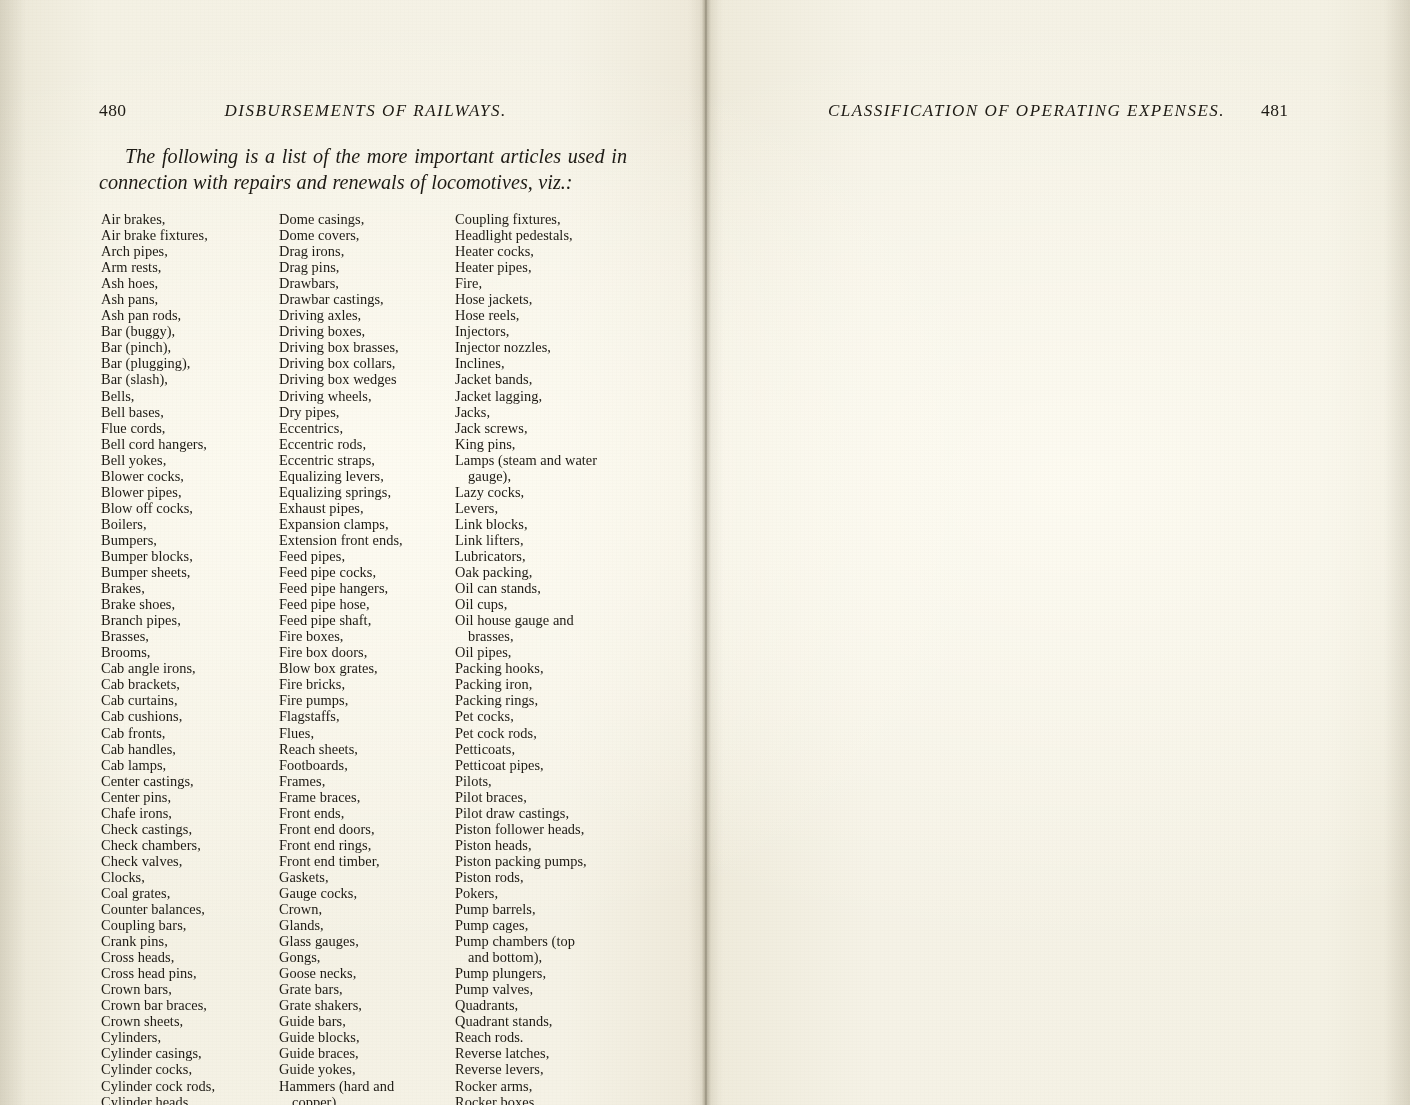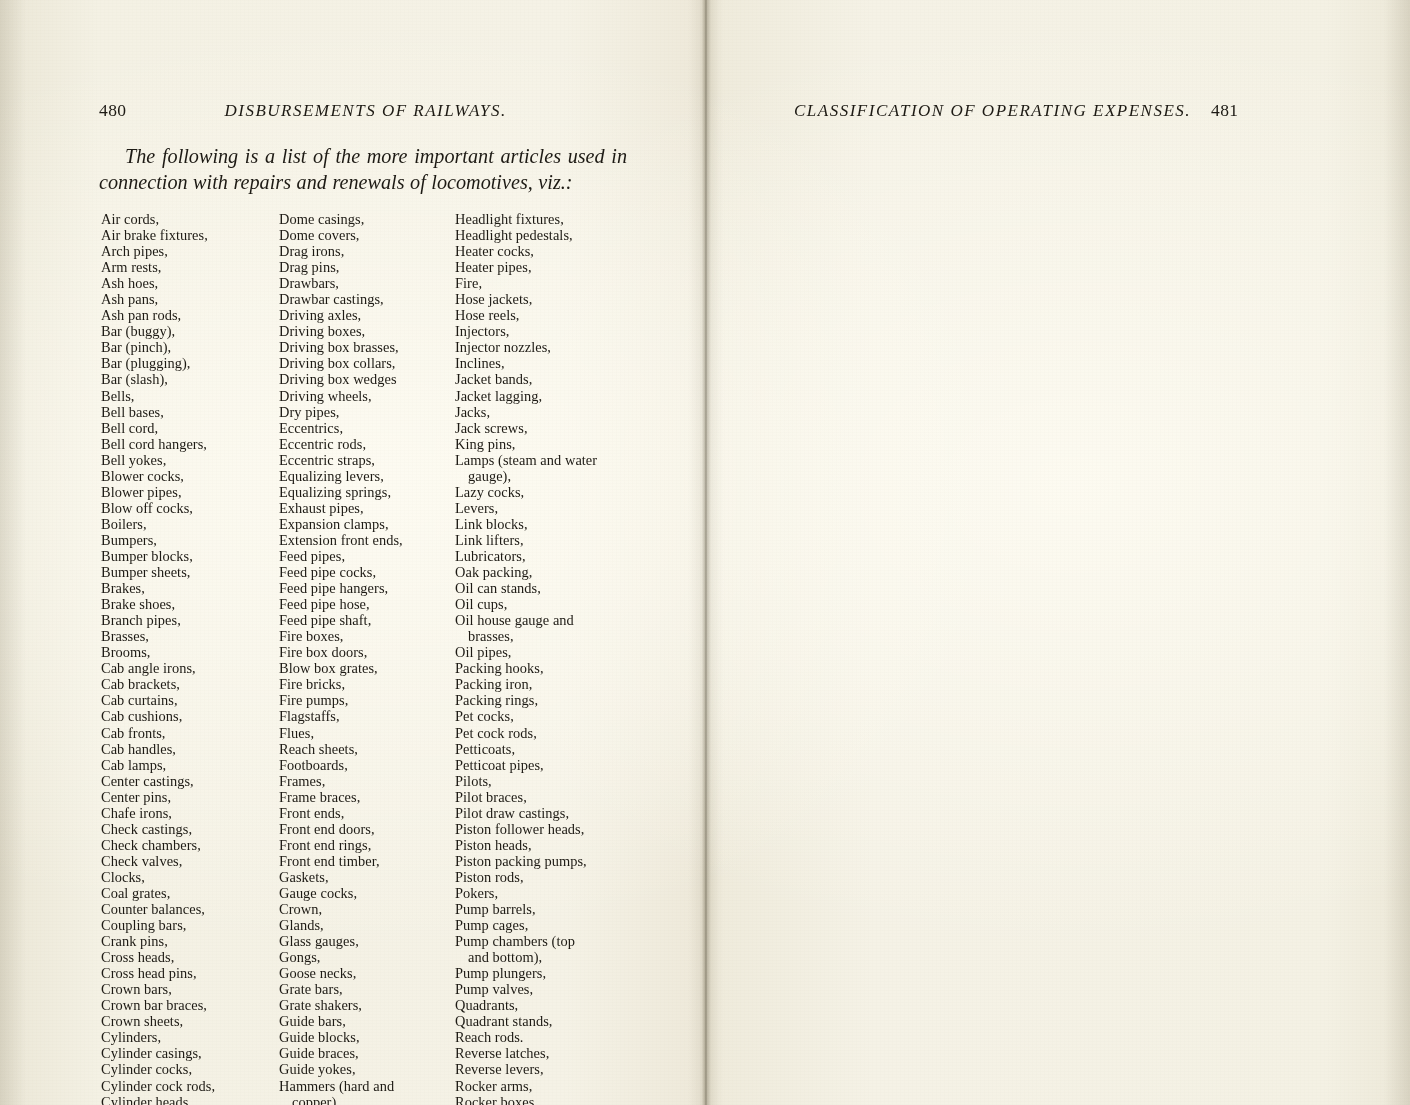--- a/index.html
+++ b/index.html
@@ -54,21 +54,21 @@
         rgba(70,63,44,0.55) 50%,
         rgba(95,86,64,0.30) 53%,
         rgba(120,110,85,0.08) 64%,
         rgba(120,110,85,0.00) 100%);
     pointer-events: none;
   }
 
   
   .page { position: absolute; top: 0; height: 1105px; }
   .page-left  { left: 0;    width: 706px; }
-  .page-right { left: 672px; width: 704px; }
+  .page-right { left: 706px; width: 704px; }
 
   .running-head {
     position: absolute;
     top: 100px;
     height: 22px;
     display: flex;
     align-items: baseline;
     font-size: 17px;
     letter-spacing: 0.9px;
   }
@@ -80,21 +80,21 @@
   .head-title {
     font-style: italic;
     font-weight: normal;
     letter-spacing: 1.5px;
     white-space: nowrap;
     text-align: center;
   }
   .rh-left  { left: 99px;  width: 560px; }
   .rh-left .head-title { margin-left: 98px; }
   .rh-right { left: 122px; width: 560px; }
-  .rh-right .folio { margin-left: 20px; }
+  .rh-right .folio { margin-left: 36px; }
 
   
   .para {
     position: absolute;
     text-align: justify;
     font-size: 20.2px;
     line-height: 26.0px;
     hyphens: none;
     word-spacing: 0.5px;
   }
@@ -146,34 +146,34 @@
 
     <div class="running-head rh-left">
       <span class="folio">480</span>
       <span class="head-title">DISBURSEMENTS OF RAILWAYS.</span>
     </div>
 
     <div class="para" id="intro-para"><span class="indent"></span><span>The following is a list of the more important articles used in connection with repairs and renewals of locomotives, viz.:</span></div>
 
     <div class="list-block" id="loco-list">
       <div class="list-col c1">
-          <div class="item">Air cords,</div>
+          <div class="item">Air brakes,</div>
           <div class="item">Air brake fixtures,</div>
           <div class="item">Arch pipes,</div>
           <div class="item">Arm rests,</div>
           <div class="item">Ash hoes,</div>
           <div class="item">Ash pans,</div>
           <div class="item">Ash pan rods,</div>
           <div class="item">Bar (buggy),</div>
           <div class="item">Bar (pinch),</div>
           <div class="item">Bar (plugging),</div>
           <div class="item">Bar (slash),</div>
           <div class="item">Bells,</div>
           <div class="item">Bell bases,</div>
-          <div class="item">Bell cord,</div>
+          <div class="item">Flue cords,</div>
           <div class="item">Bell cord hangers,</div>
           <div class="item">Bell yokes,</div>
           <div class="item">Blower cocks,</div>
           <div class="item">Blower pipes,</div>
           <div class="item">Blow off cocks,</div>
           <div class="item">Boilers,</div>
           <div class="item">Bumpers,</div>
           <div class="item">Bumper blocks,</div>
           <div class="item">Bumper sheets,</div>
           <div class="item">Brakes,</div>
@@ -262,21 +262,21 @@
           <div class="item">Grate bars,</div>
           <div class="item">Grate shakers,</div>
           <div class="item">Guide bars,</div>
           <div class="item">Guide blocks,</div>
           <div class="item">Guide braces,</div>
           <div class="item">Guide yokes,</div>
           <div class="item">Hammers (hard and</div>
           <div class="item cont">copper),</div>
         </div>
       <div class="list-col c3">
-          <div class="item">Headlight fixtures,</div>
+          <div class="item">Coupling fixtures,</div>
           <div class="item">Headlight pedestals,</div>
           <div class="item">Heater cocks,</div>
           <div class="item">Heater pipes,</div>
           <div class="item">Fire,</div>
           <div class="item">Hose jackets,</div>
           <div class="item">Hose reels,</div>
           <div class="item">Injectors,</div>
           <div class="item">Injector nozzles,</div>
           <div class="item">Inclines,</div>
           <div class="item">Jacket bands,</div>

